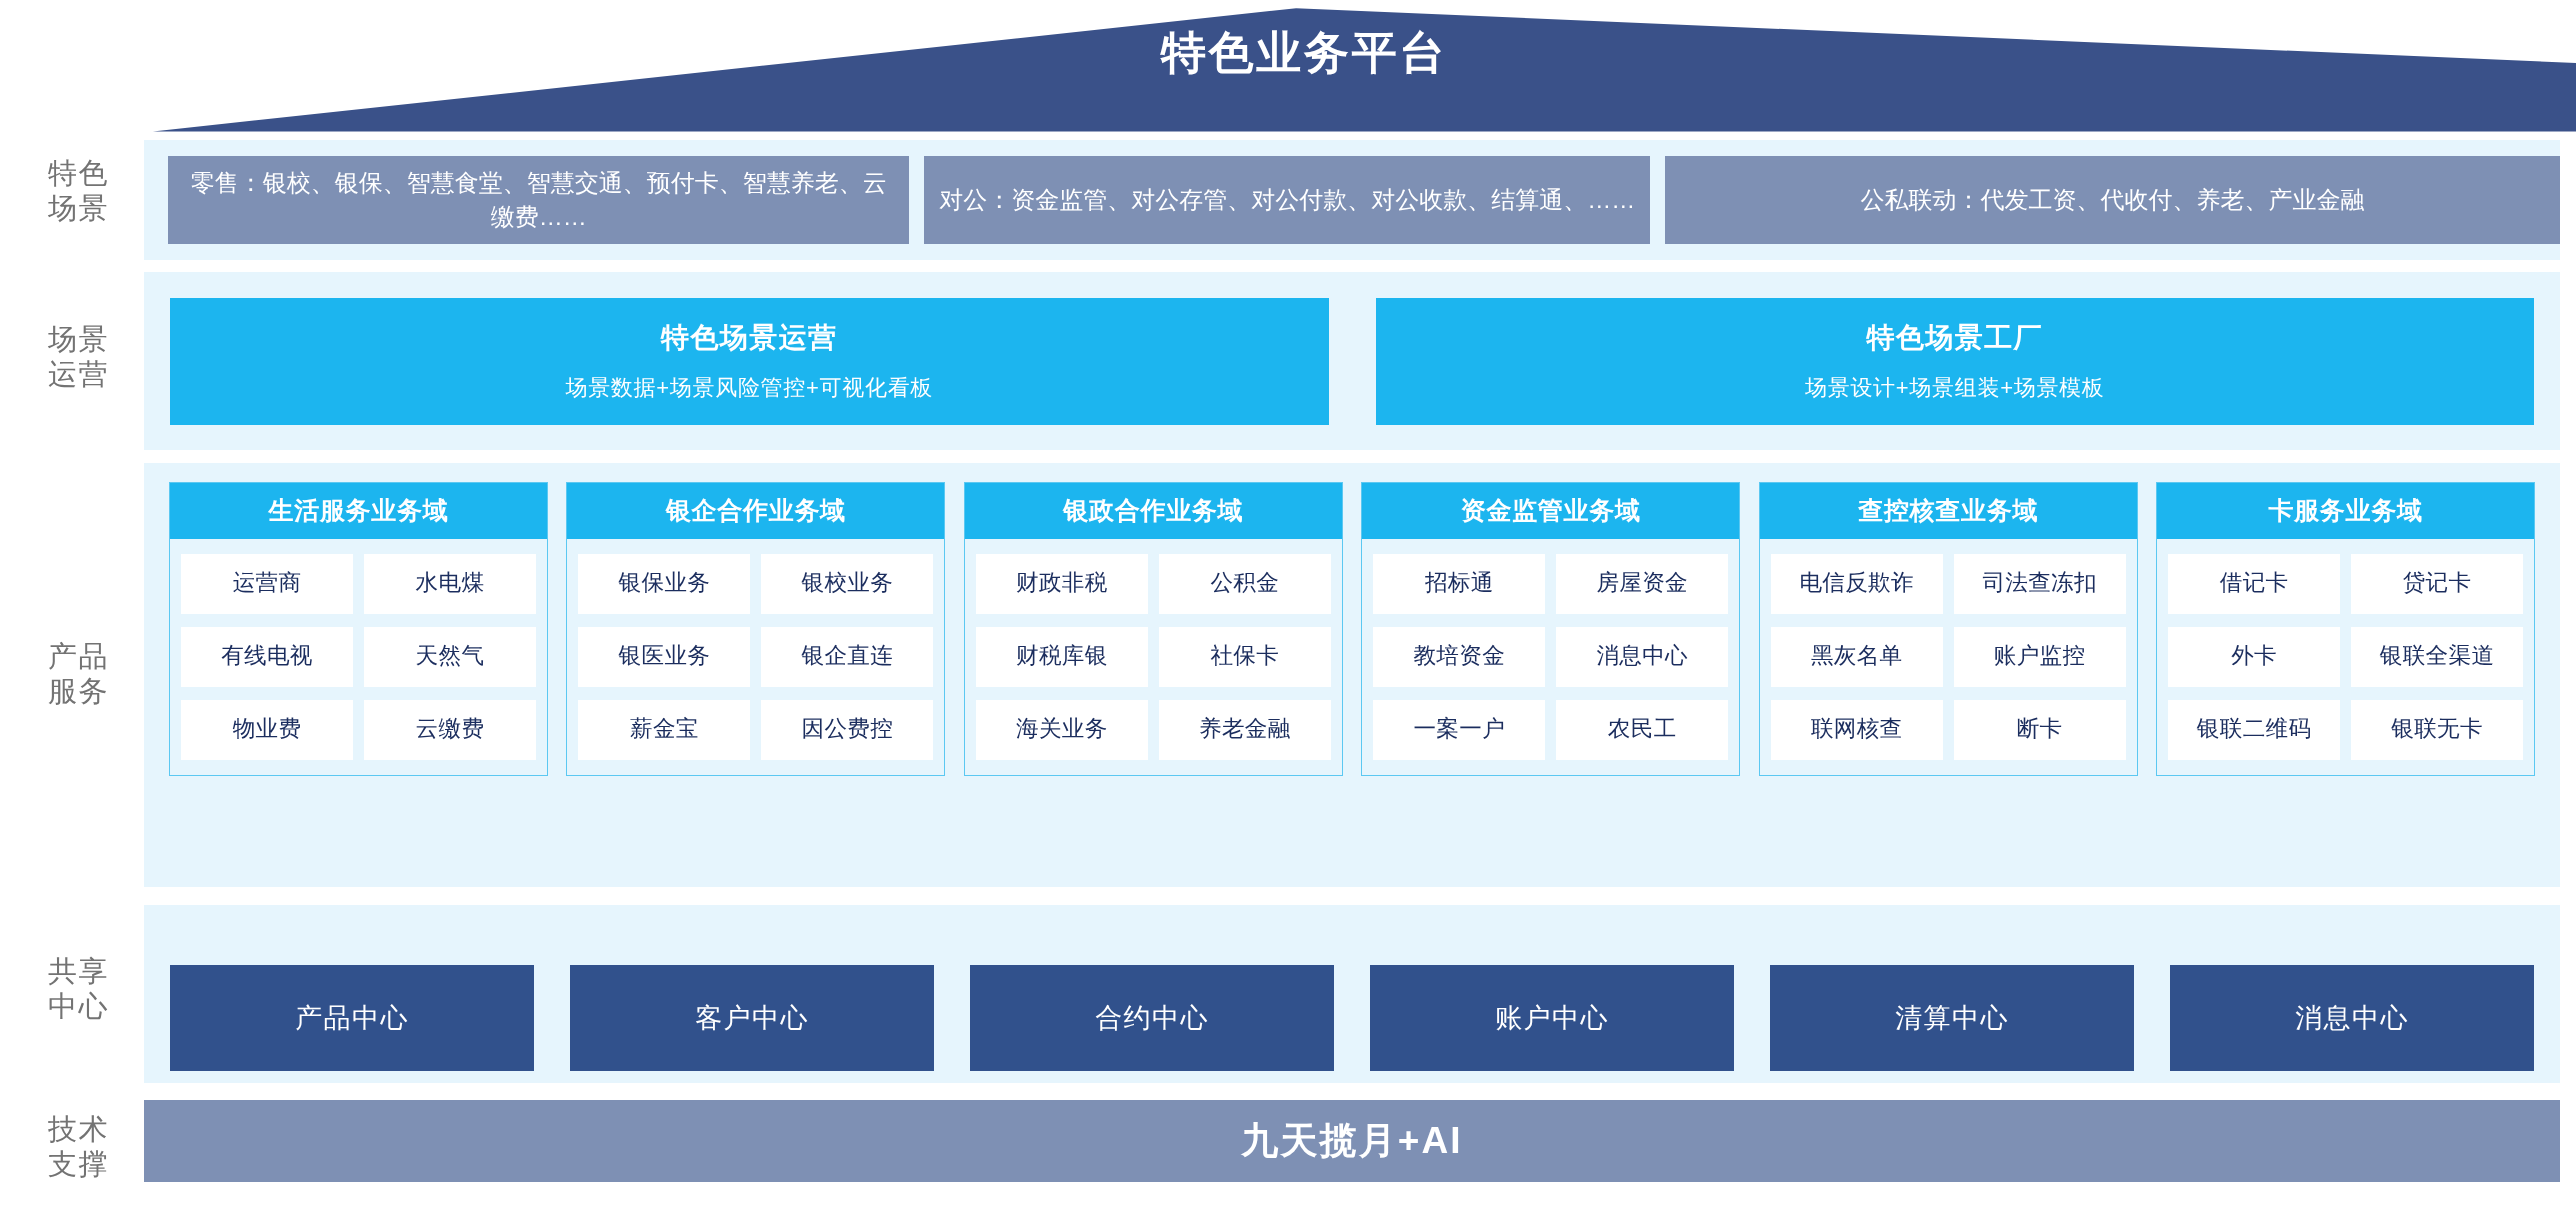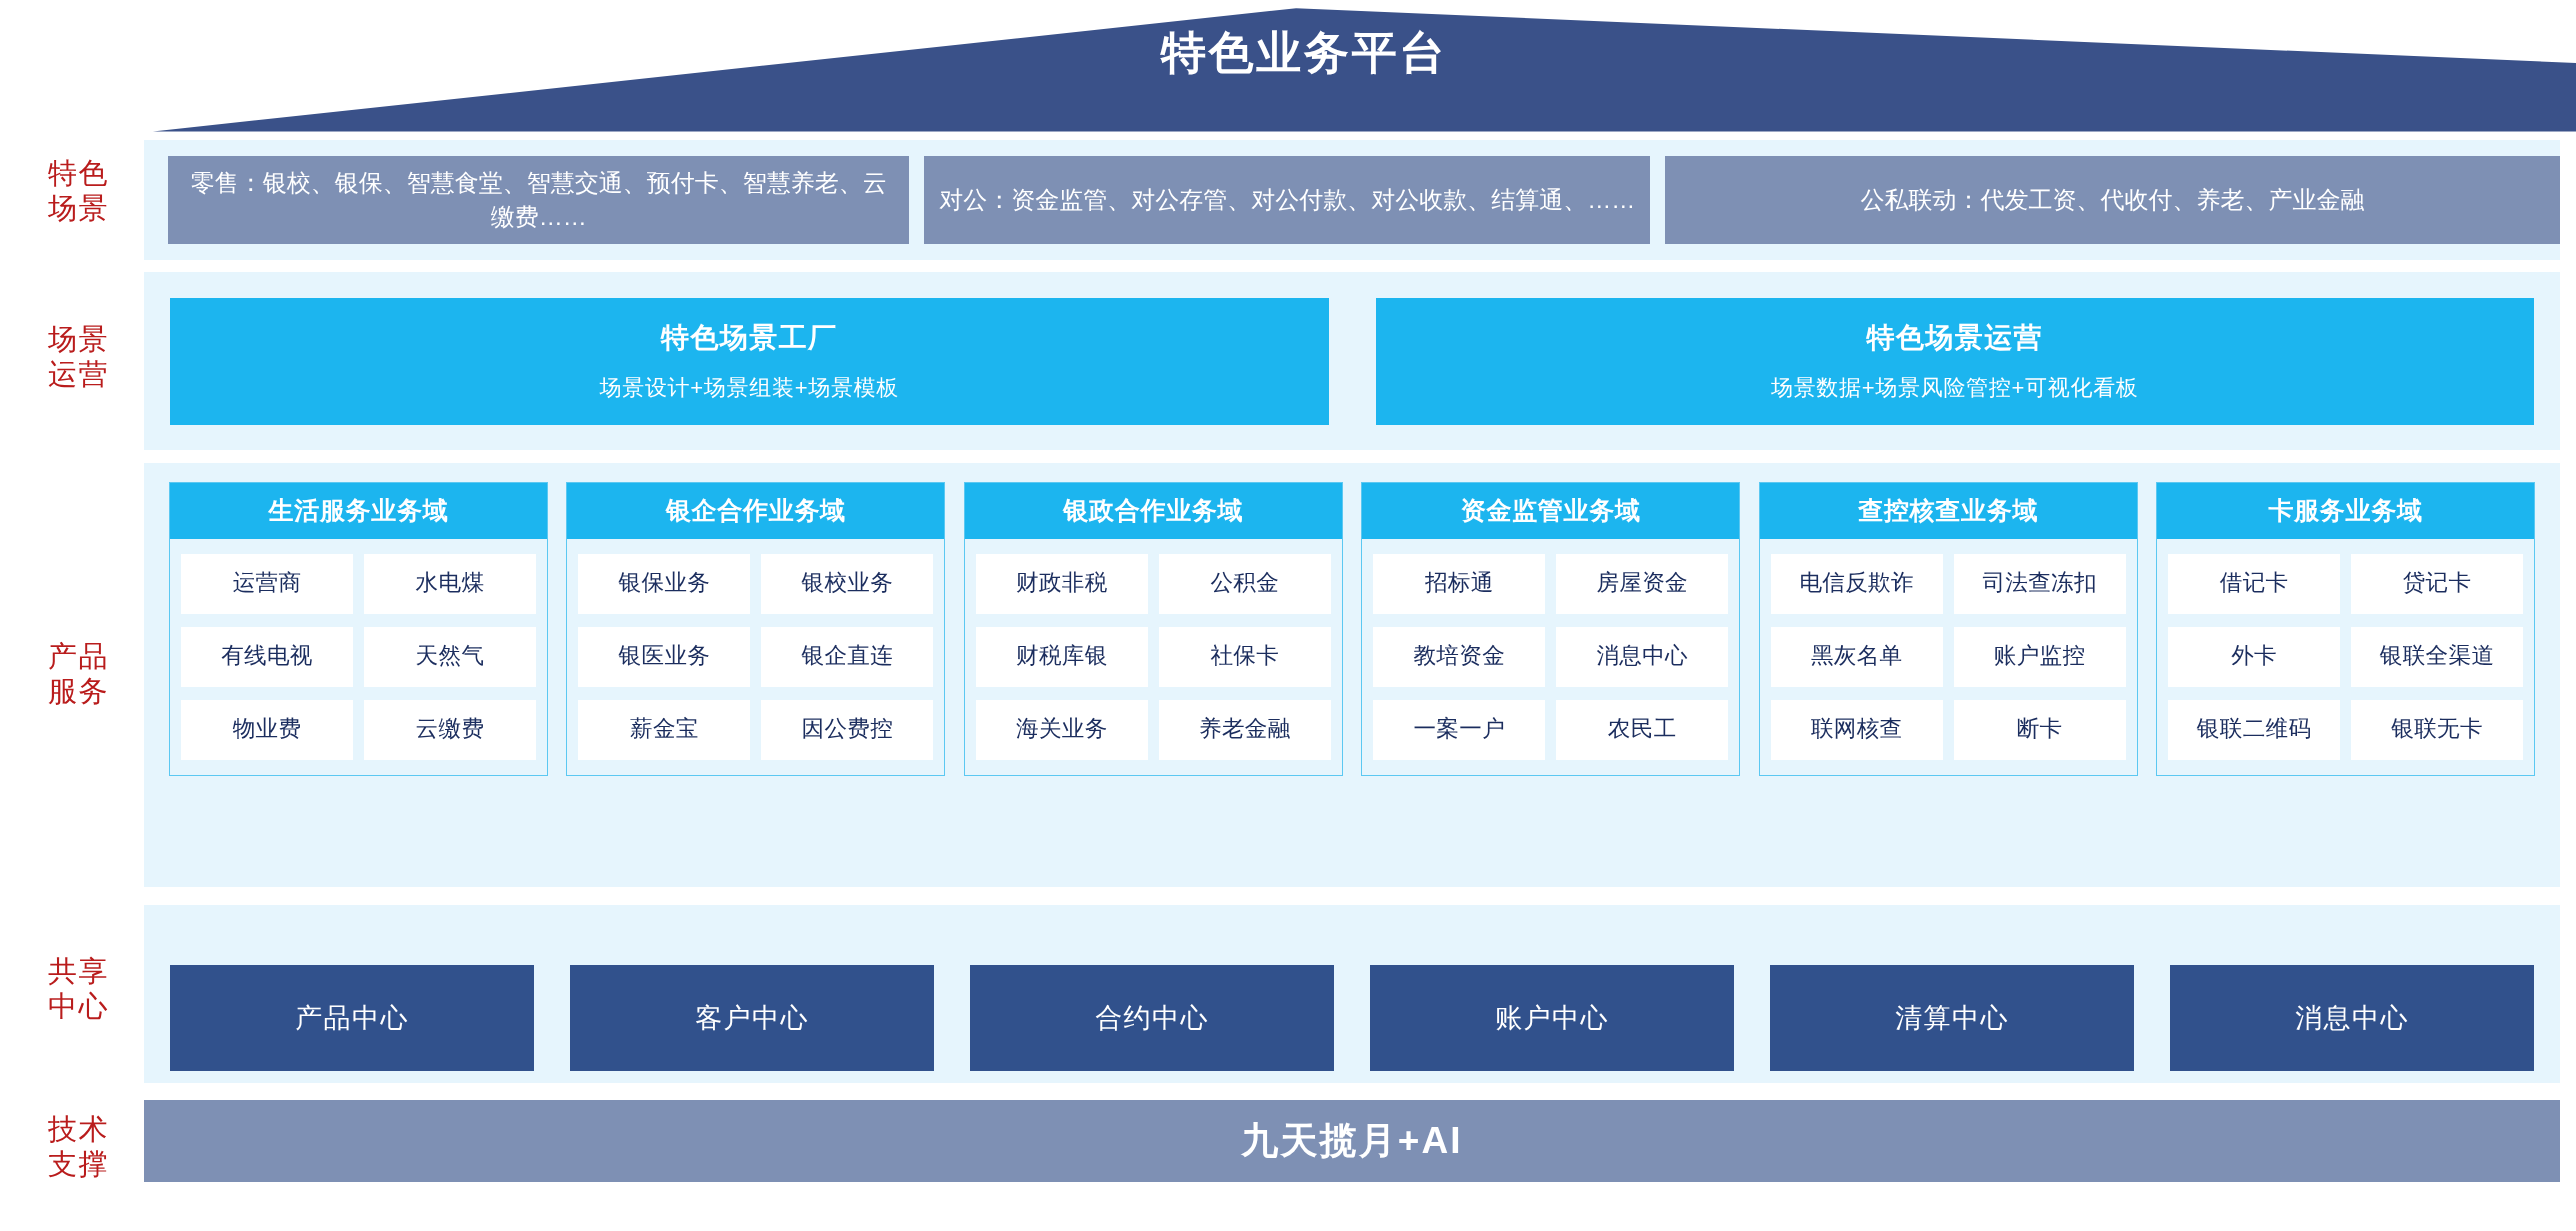--- a/index.html
+++ b/index.html
@@ -20,21 +20,21 @@
     position: absolute; left: 0; top: 29px; width: 2576px;
     text-align: center;
     color: #ffffff;
     font-size: 45px; font-weight: bold; letter-spacing: 2.7px;
     line-height: 1.05;
   }
 
   
   .row-label {
     position: absolute; left: 20.5px; width: 116px;
-    text-align: center; color: #b91c1c; font-size: 29px;
+    text-align: center; color: #737373; font-size: 29px;
     font-weight: normal; line-height: 1.22; letter-spacing: 1.4px;
   }
   .band {
     position: absolute; left: 144px; width: 2416px;
     background: #e6f5fd;
   }
 
   
   #band-scenario { top: 140px; height: 120px; }
   .scen-inner {
@@ -136,26 +136,26 @@
     </div>
   </div>
 
   <div class="row-label" style="top:322px;">
     <div>场景</div>
     <div>运营</div>
   </div>
   <div class="band" id="band-oper">
     <div class="oper-inner">
       <div class="oper-box">
+        <div class="oper-title">特色场景运营</div>
+        <div class="oper-sub">场景数据+场景风险管控+可视化看板</div>
+      </div>
+      <div class="oper-box">
         <div class="oper-title">特色场景工厂</div>
         <div class="oper-sub">场景设计+场景组装+场景模板</div>
-      </div>
-      <div class="oper-box">
-        <div class="oper-title">特色场景运营</div>
-        <div class="oper-sub">场景数据+场景风险管控+可视化看板</div>
       </div>
     </div>
   </div>
 
   <div class="row-label" style="top:639px;">
     <div>产品</div>
     <div>服务</div>
   </div>
   <div class="band" id="band-product">
     <div class="prod-inner" id="domain-columns">

